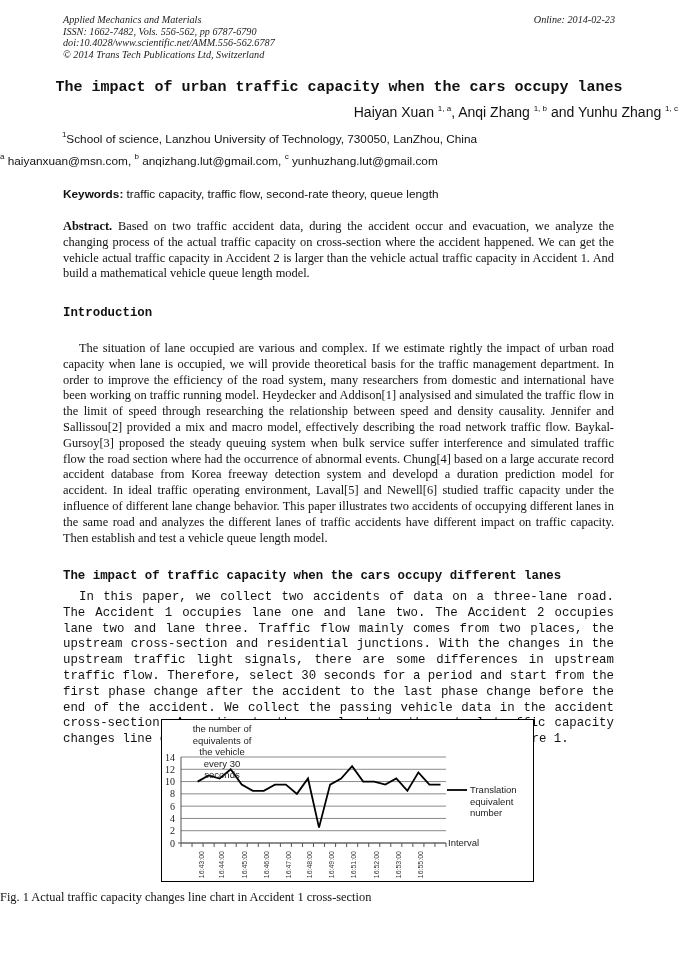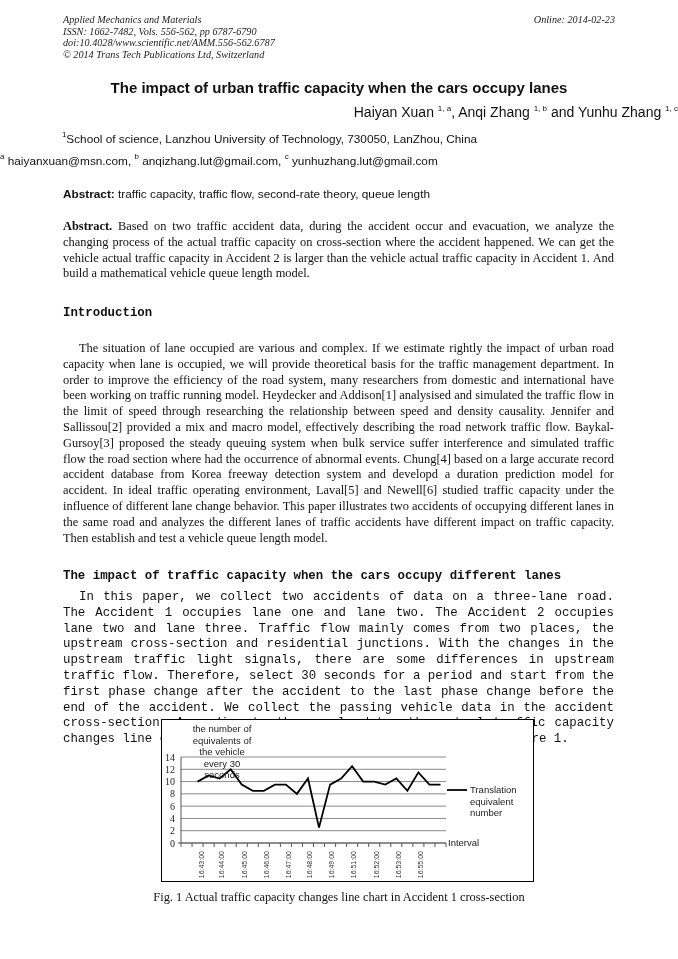--- a/index.html
+++ b/index.html
@@ -1,41 +1,41 @@
 <!DOCTYPE html>
 <html><head>
 <meta charset="utf-8">
 <style>
   html, body { margin: 0; padding: 0; background: #ffffff; }
   body { width: 678px; height: 959px; position: relative; overflow: hidden; color: #111; }
 
   .header-left { position: absolute; left: 63px; top: 14px; font-family: "Liberation Serif", serif; font-style: italic; font-size: 10.2px; line-height: 11.6px; color: #222; }
   .header-right { position: absolute; right: 63px; top: 14px; font-family: "Liberation Serif", serif; font-style: italic; font-size: 10.2px; color: #222; }
 
-  .title { position: absolute; left: 0; width: 678px; top: 79px; text-align: center; font-family: Liberation Sans, sans-serif; font-weight: bold; font-size: 15px; }
+  .title { position: absolute; left: 0; width: 678px; top: 79px; text-align: center; font-family: Liberation Mono, monospace; font-weight: bold; font-size: 15px; }
   .authors { position: absolute; left: 0; width: 678px; top: 104px; text-align: right; font-family: "Liberation Sans", sans-serif; font-size: 14px; }
   .authors sup, .affil sup, .emails sup { font-size: 8px; vertical-align: 6px; }
   .affil { position: absolute; left: 0; width: 539px; top: 130px; text-align: center; font-family: "Liberation Sans", sans-serif; font-size: 11.8px; }
   .emails { position: absolute; left: 0; width: 678px; top: 152px; text-align: left; font-family: "Liberation Sans", sans-serif; font-size: 11.8px; }
 
   .keywords { position: absolute; left: 63px; top: 187px; font-family: "Liberation Sans", sans-serif; font-size: 11.8px; }
   .keywords b { font-weight: bold; }
 
   .para { position: absolute; left: 63px; width: 551px; font-family: "Liberation Serif", serif; font-size: 12.4px; line-height: 15.8px; text-align: justify; }
   .para .indent { display: inline-block; width: 16px; }
   .abstract { top: 219px; }
   .heading { position: absolute; left: 63px; font-family: Liberation Mono, monospace; font-weight: bold; font-size: 12.4px; }
   .intro-h { top: 306px; }
   .intro-p { top: 327px; margin-top: 14px; }
   .sec-h { top: 569px; }
   .sec-p { top: 590px; font-family: Liberation Mono, monospace; }
 
   .chart-box { position: absolute; left: 161px; top: 719px; width: 373px; height: 163px; border: 1px solid #000; box-sizing: border-box; background: #fff; }
   .chart-svg { position: absolute; left: 0; top: 0; }
-  .caption { position: absolute; left: 0; width: 678px; top: 890px; text-align: center; font-family: "Liberation Serif", serif; font-size: 12.4px; }
+  .caption { position: absolute; left: 0; width: 678px; top: 890px; font-family: "Liberation Serif", serif; font-size: 12.4px; }
 </style>
 </head>
 <body>
 
 <div class="header-left">
   <div>Applied Mechanics and Materials</div>
   <div>ISSN: 1662-7482, Vols. 556-562, pp 6787-6790</div>
   <div>doi:10.4028/www.scientific.net/AMM.556-562.6787</div>
   <div>© 2014 Trans Tech Publications Ltd, Switzerland</div>
 </div>
@@ -51,21 +51,21 @@
 <div class="affil">
   <sup>1</sup><span>School of science, Lanzhou University of Technology, 730050, LanZhou, China</span>
 </div>
 <div class="emails">
   <sup>a</sup> <span>haiyanxuan@msn.com, </span>
   <sup>b</sup> <span>anqizhang.lut@gmail.com, </span>
   <sup>c</sup> <span>yunhuzhang.lut@gmail.com</span>
 </div>
 
 <div class="keywords">
-  <b>Abstract:</b>
+  <b>Keywords:</b>
   <span>traffic capacity, traffic flow, second-rate theory, queue length</span>
 </div>
 
 <div class="para abstract">
   <b>Abstract.</b>
   <span>Based on two traffic accident data, during the accident occur and evacuation, we analyze the changing process of the actual traffic capacity on cross-section where the accident happened. We can get the vehicle actual traffic capacity in Accident 2 is larger than the vehicle actual traffic capacity in Accident 1. And build a mathematical vehicle queue length model.</span>
 </div>
 
 <div class="heading intro-h">Introduction</div>
 <div class="para intro-p"><span class="indent"></span><span>The situation of lane occupied are various and complex. If we estimate rightly the impact of urban road capacity when lane is occupied, we will provide theoretical basis for the traffic management department. In order to improve the efficiency of the road system, many researchers from domestic and international have been working on traffic running model. Heydecker and Addison[1] analysised and simulated the traffic flow in the limit of speed through researching the relationship between speed and density causality. Jennifer and Sallissou[2] provided a mix and macro model, effectively describing the road network traffic flow. Baykal-Gursoy[3] proposed the steady queuing system when bulk service suffer interference and simulated traffic flow the road section where had the occurrence of abnormal events. Chung[4] based on a large accurate record accident database from Korea freeway detection system and developd a duration prediction model for accident. In ideal traffic operating environment, Laval[5] and Newell[6] studied traffic capacity under the influence of different lane change behavior. This paper illustrates two accidents of occupying different lanes in the same road and analyzes the different lanes of traffic accidents have different impact on traffic capacity. Then establish and test a vehicle queue length model.</span></div>

